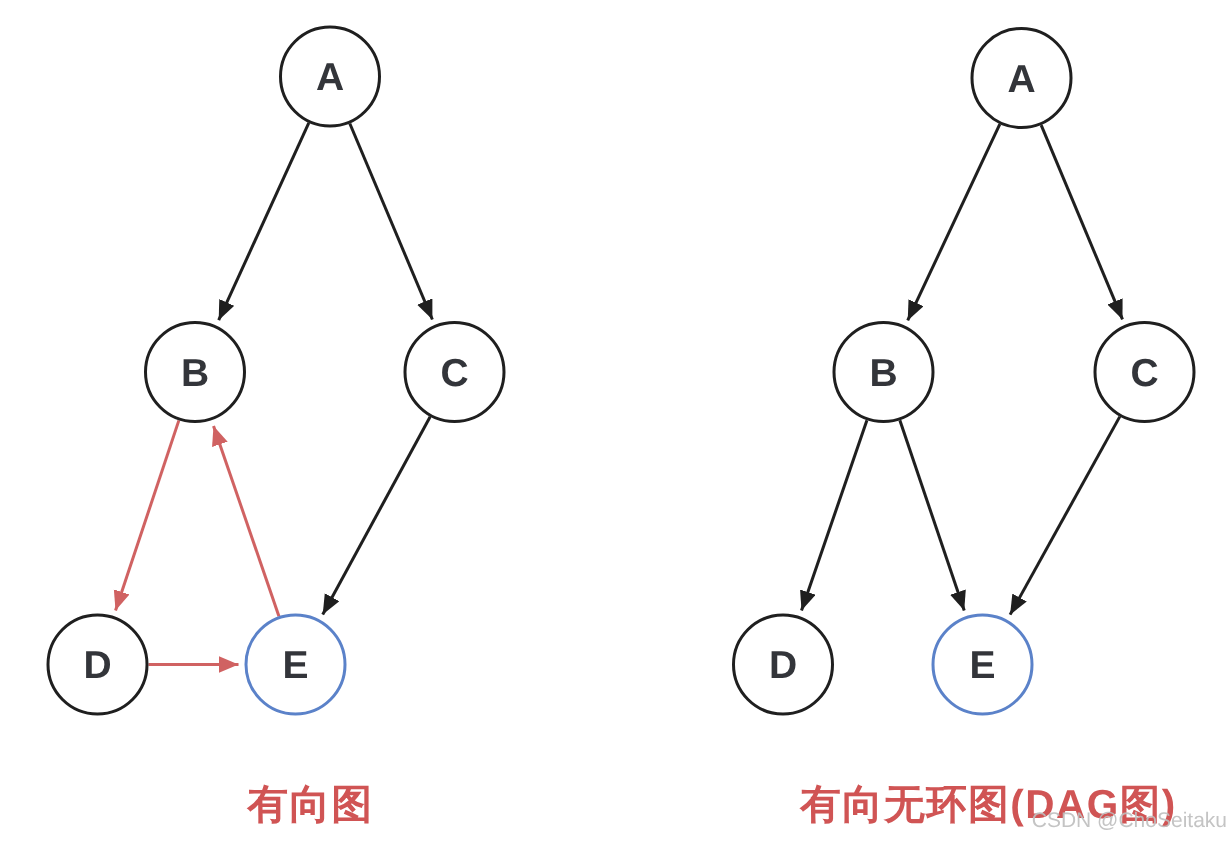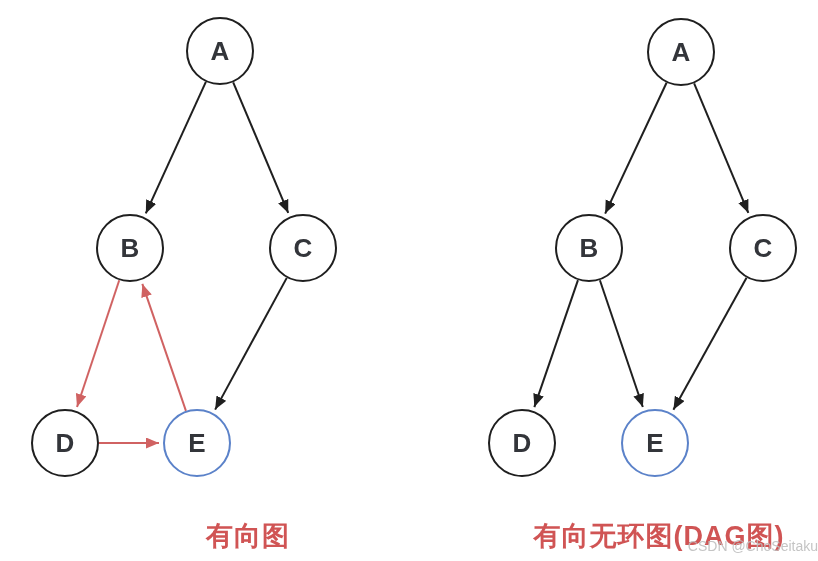--- a/index.html
+++ b/index.html
@@ -25,21 +25,21 @@
   .graph-title {
     position: absolute;
     top: 518px;
     transform: translateX(-50%);
     font-size: 27px;
     font-weight: bold;
     color: #d05454;
     white-space: nowrap;
     letter-spacing: 1px;
   }
-  .graph-title.left  { left: 207px; margin-left: 41px; }
+  .graph-title.left  { left: 207px; }
   .graph-title.right { left: 659px; }
   .watermark {
     position: absolute;
     right: 0;
     top: 538px;
     font-size: 14px;
     color: rgba(190, 190, 190, 0.9);
     white-space: nowrap;
   }
   svg text.node-label {

